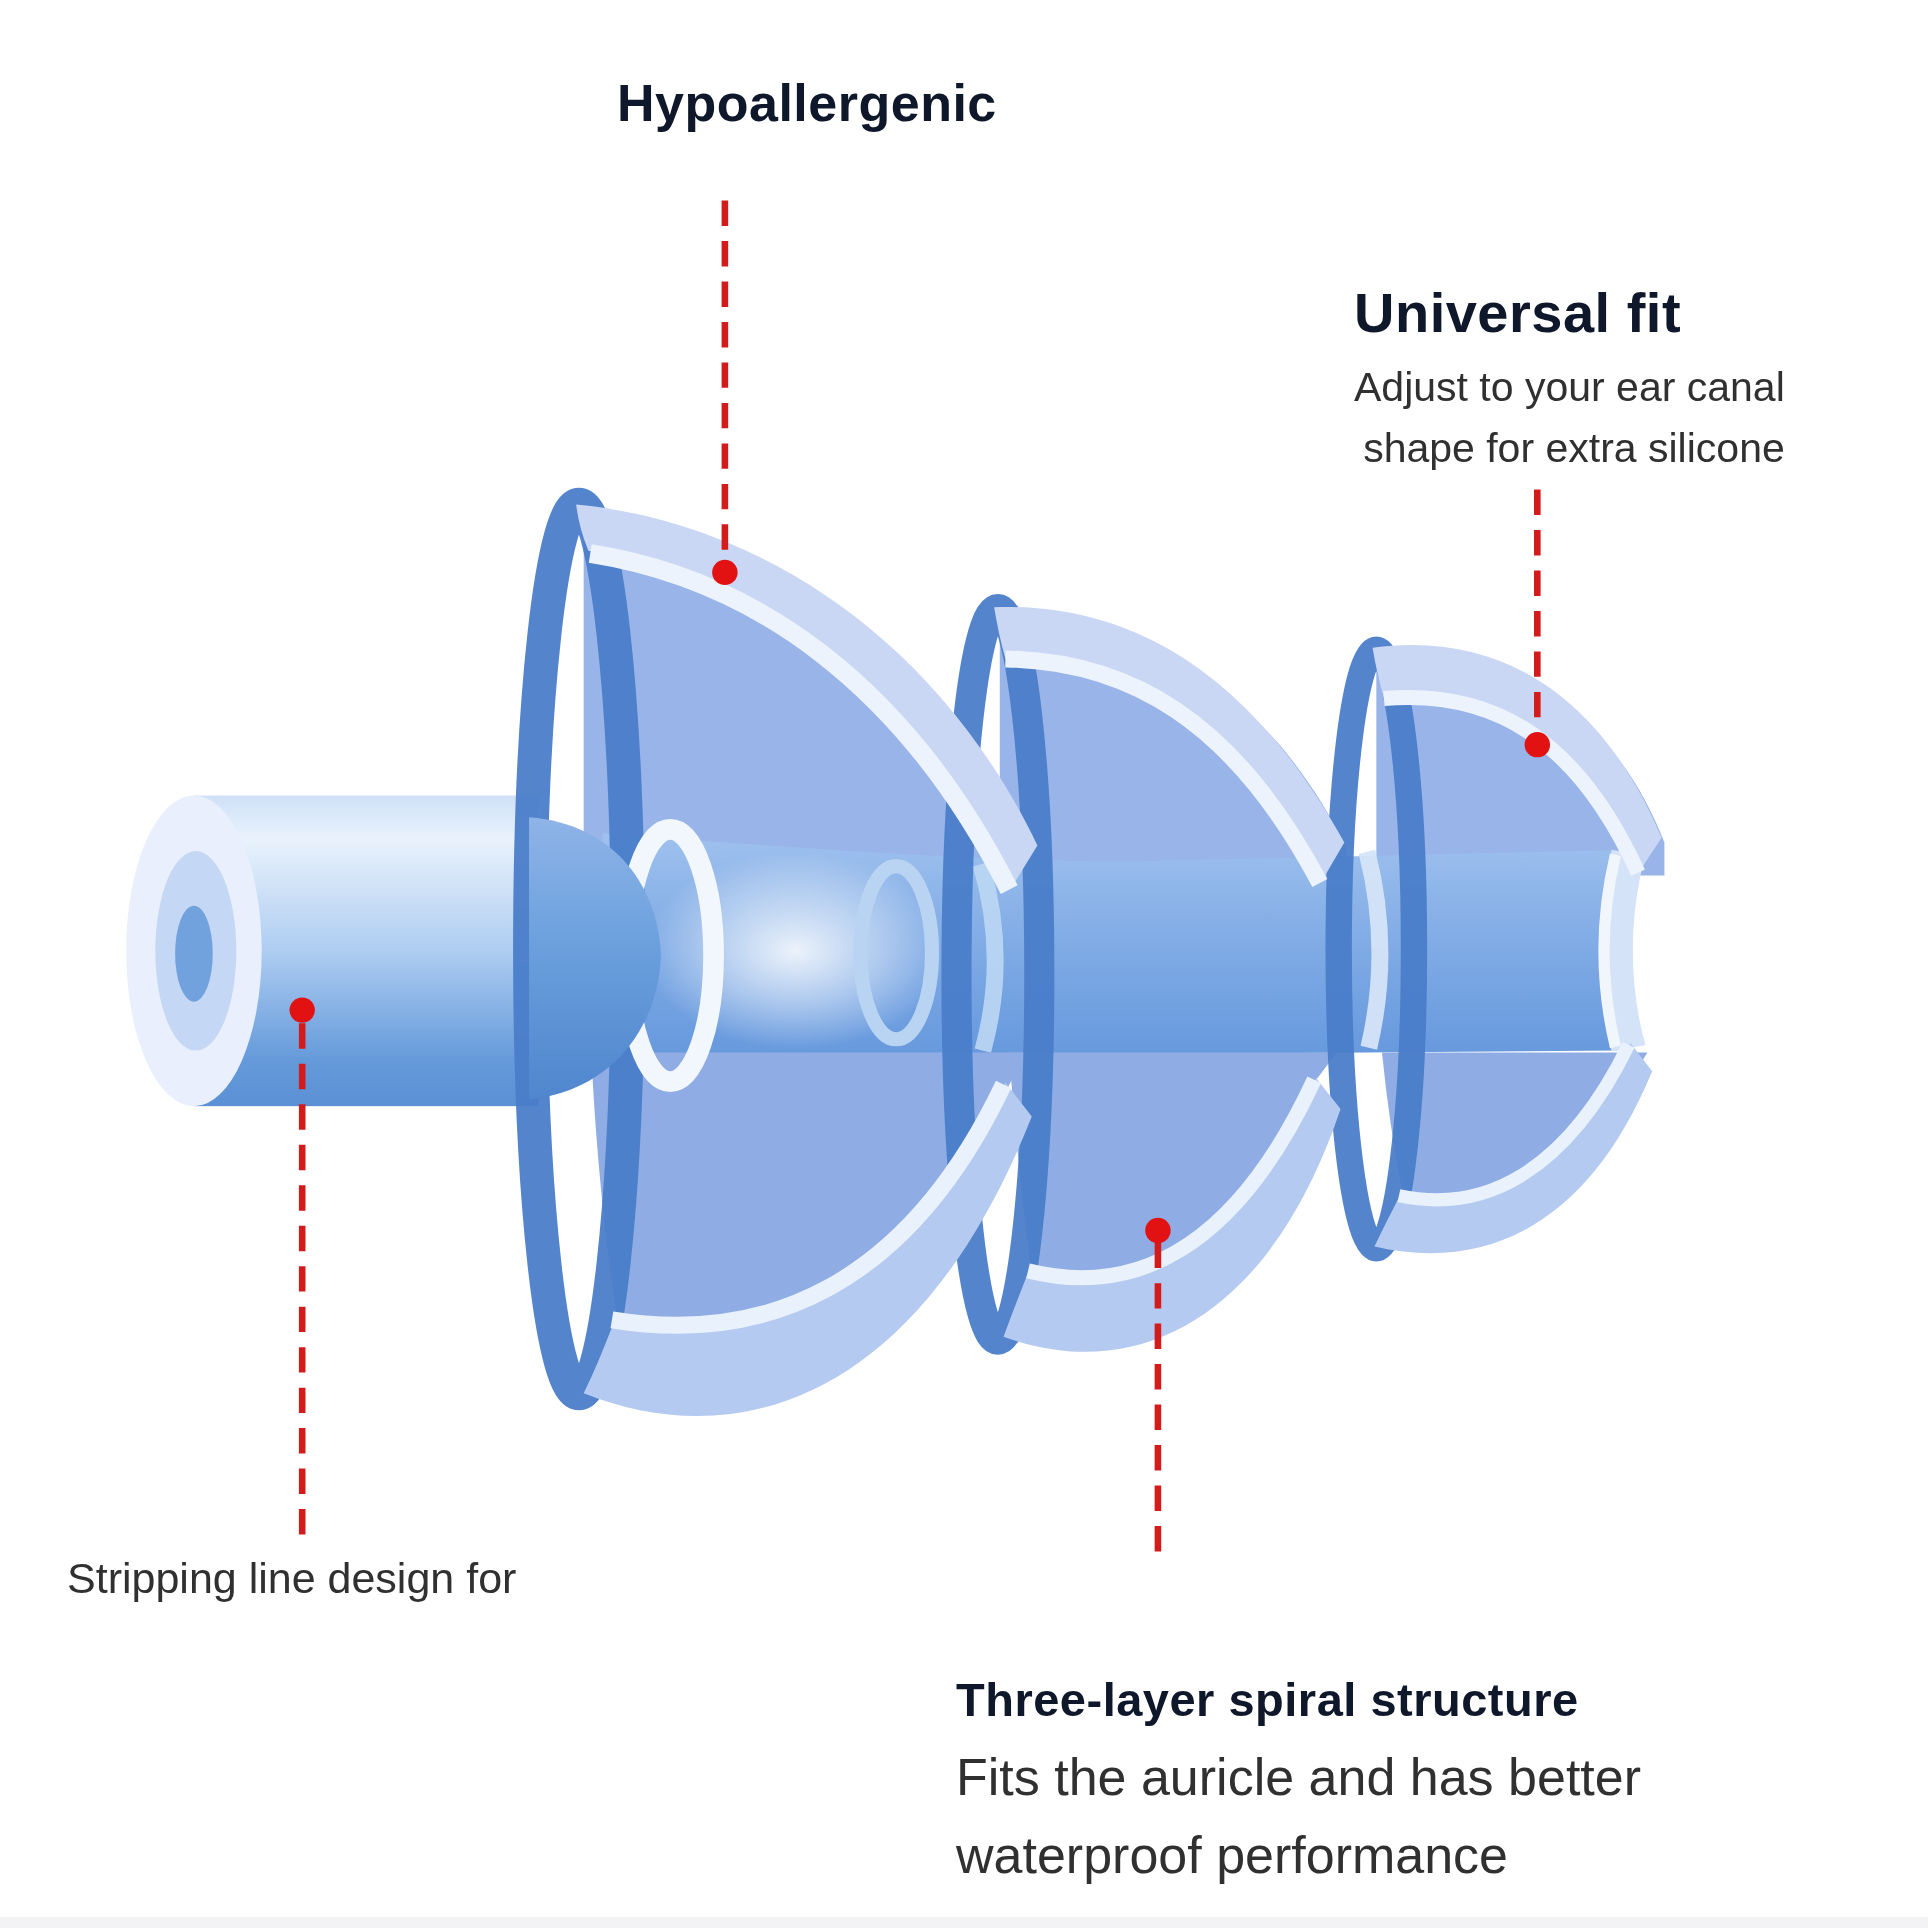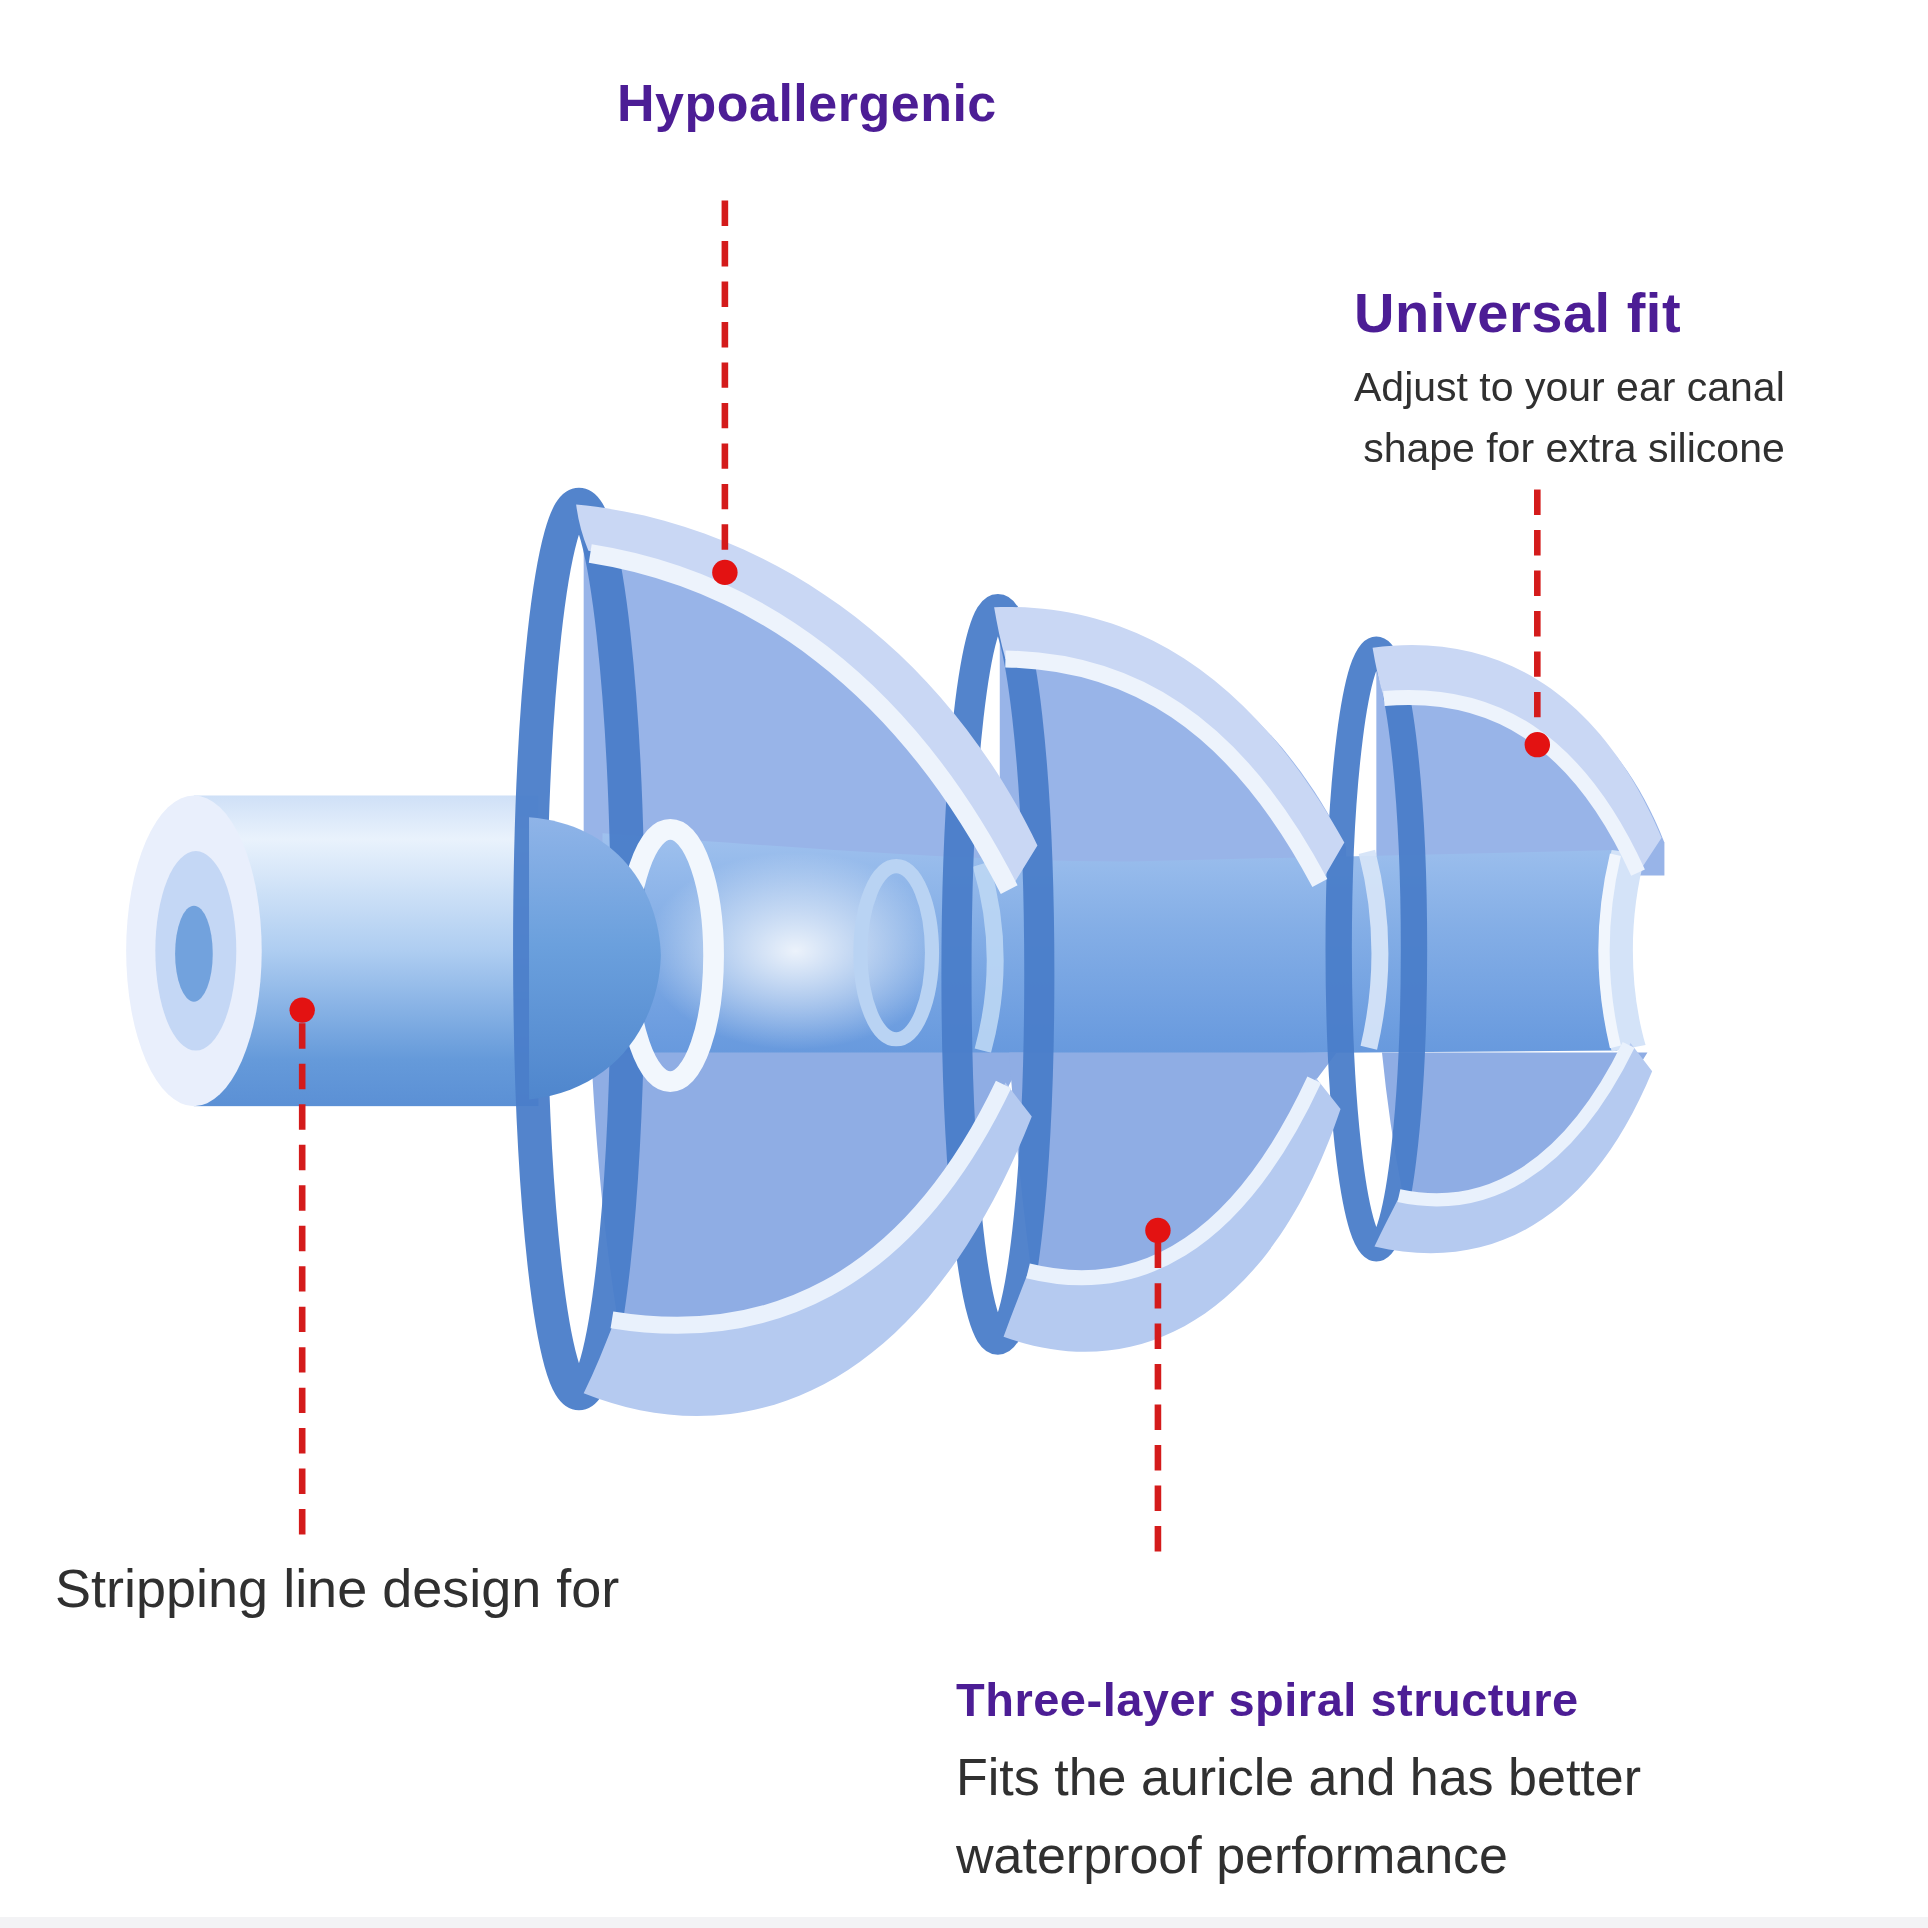--- a/index.html
+++ b/index.html
@@ -5,33 +5,33 @@
   html,body{margin:0;padding:0;background:#ffffff;}
   .canvas{
     position:relative;
     width:1928px;height:1928px;
     background:#ffffff;
     overflow:hidden;
     font-family:"Liberation Sans", sans-serif;
   }
   .art{position:absolute;left:0;top:0;width:1928px;height:1928px;}
   .ann{position:absolute;color:#222;}
-  .ann .head{font-weight:bold;color:#4c1d95;letter-spacing:0.5px;}
+  .ann .head{font-weight:bold;color:#0f172a;letter-spacing:0.5px;}
   .ann .line{color:#303030;}
   
   .ann-hypo{left:617px;top:75px;}
   .ann-hypo .head{font-size:52px;line-height:1.1;margin-bottom:9.4px;}
   .ann-hypo .line{font-size:41px;line-height:1.3;}
   
   .ann-universal{left:1354px;top:282px;}
   .ann-universal .head{font-size:56px;line-height:1.1;margin-bottom:13px;}
   .ann-universal .line{font-size:41px;line-height:1.5;text-align:right;}
   
   .ann-strip{left:55px;top:1542px;}
-  .ann-strip .line{font-size:54px;line-height:1.72;}
+  .ann-strip .line{font-size:43px;line-height:1.72;margin-left:12px;}
   
   .ann-three{left:956px;top:1673px;}
   .ann-three .head{font-size:47px;line-height:1.15;margin-bottom:11.3px;}
   .ann-three .line{font-size:52px;line-height:1.5;}
   .footer-strip{position:absolute;left:0;bottom:0;width:1928px;height:11.3px;background:#f3f3f5;}
 </style>
 </head>
 <body>
 
 <div class="canvas">

